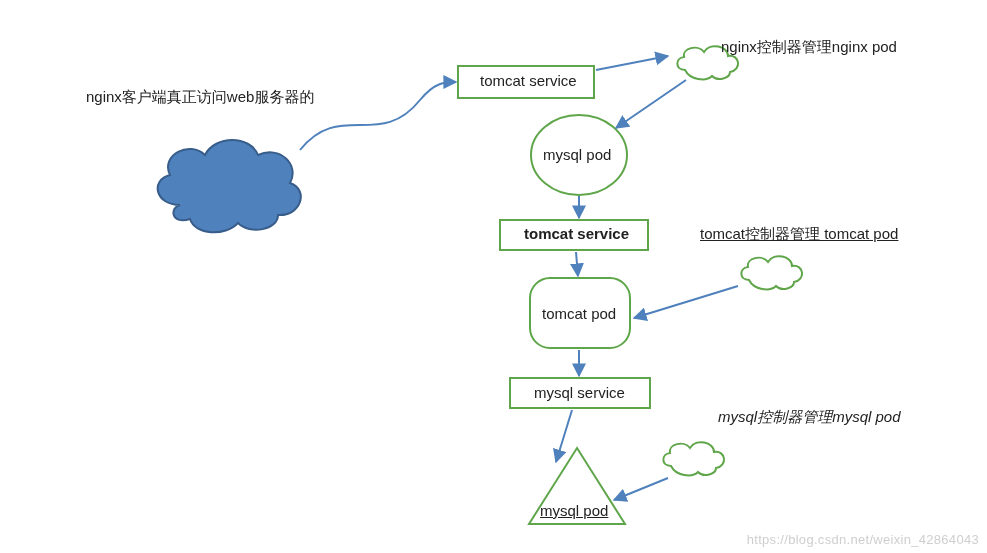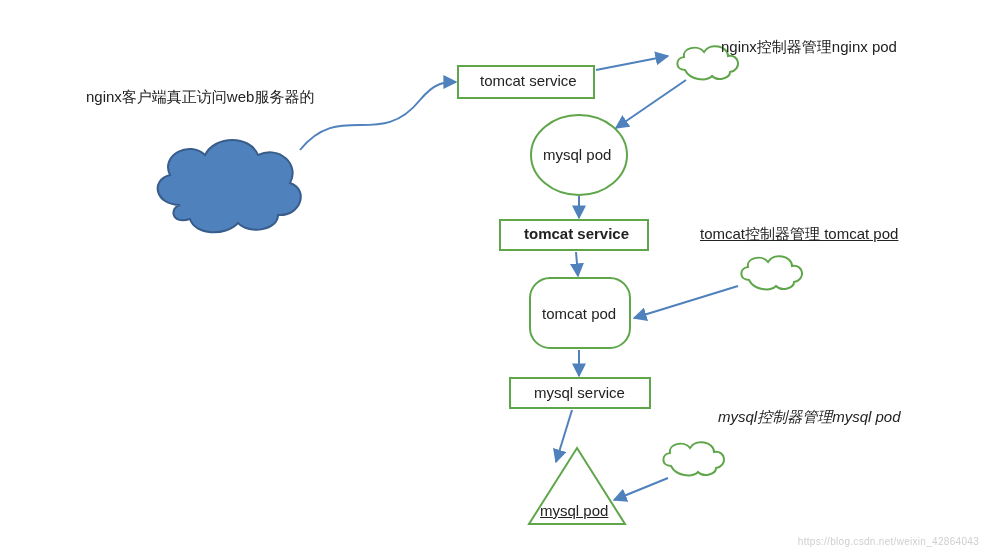--- a/index.html
+++ b/index.html
@@ -18,21 +18,21 @@
     pointer-events: none;
   }
   .label {
     position: absolute;
     white-space: nowrap;
   }
   .watermark {
     position: absolute;
     right: 8px; bottom: 6px;
     color: #cfcfcf;
-    font-size: 10px;
+    font-size: 13px;
     font-family: Arial, sans-serif;
     letter-spacing: 0.3px;
   }
   
 </style>
 </head>
 <body>
 
 <svg class="canvas" viewBox="0 0 987 553">
   <defs>

